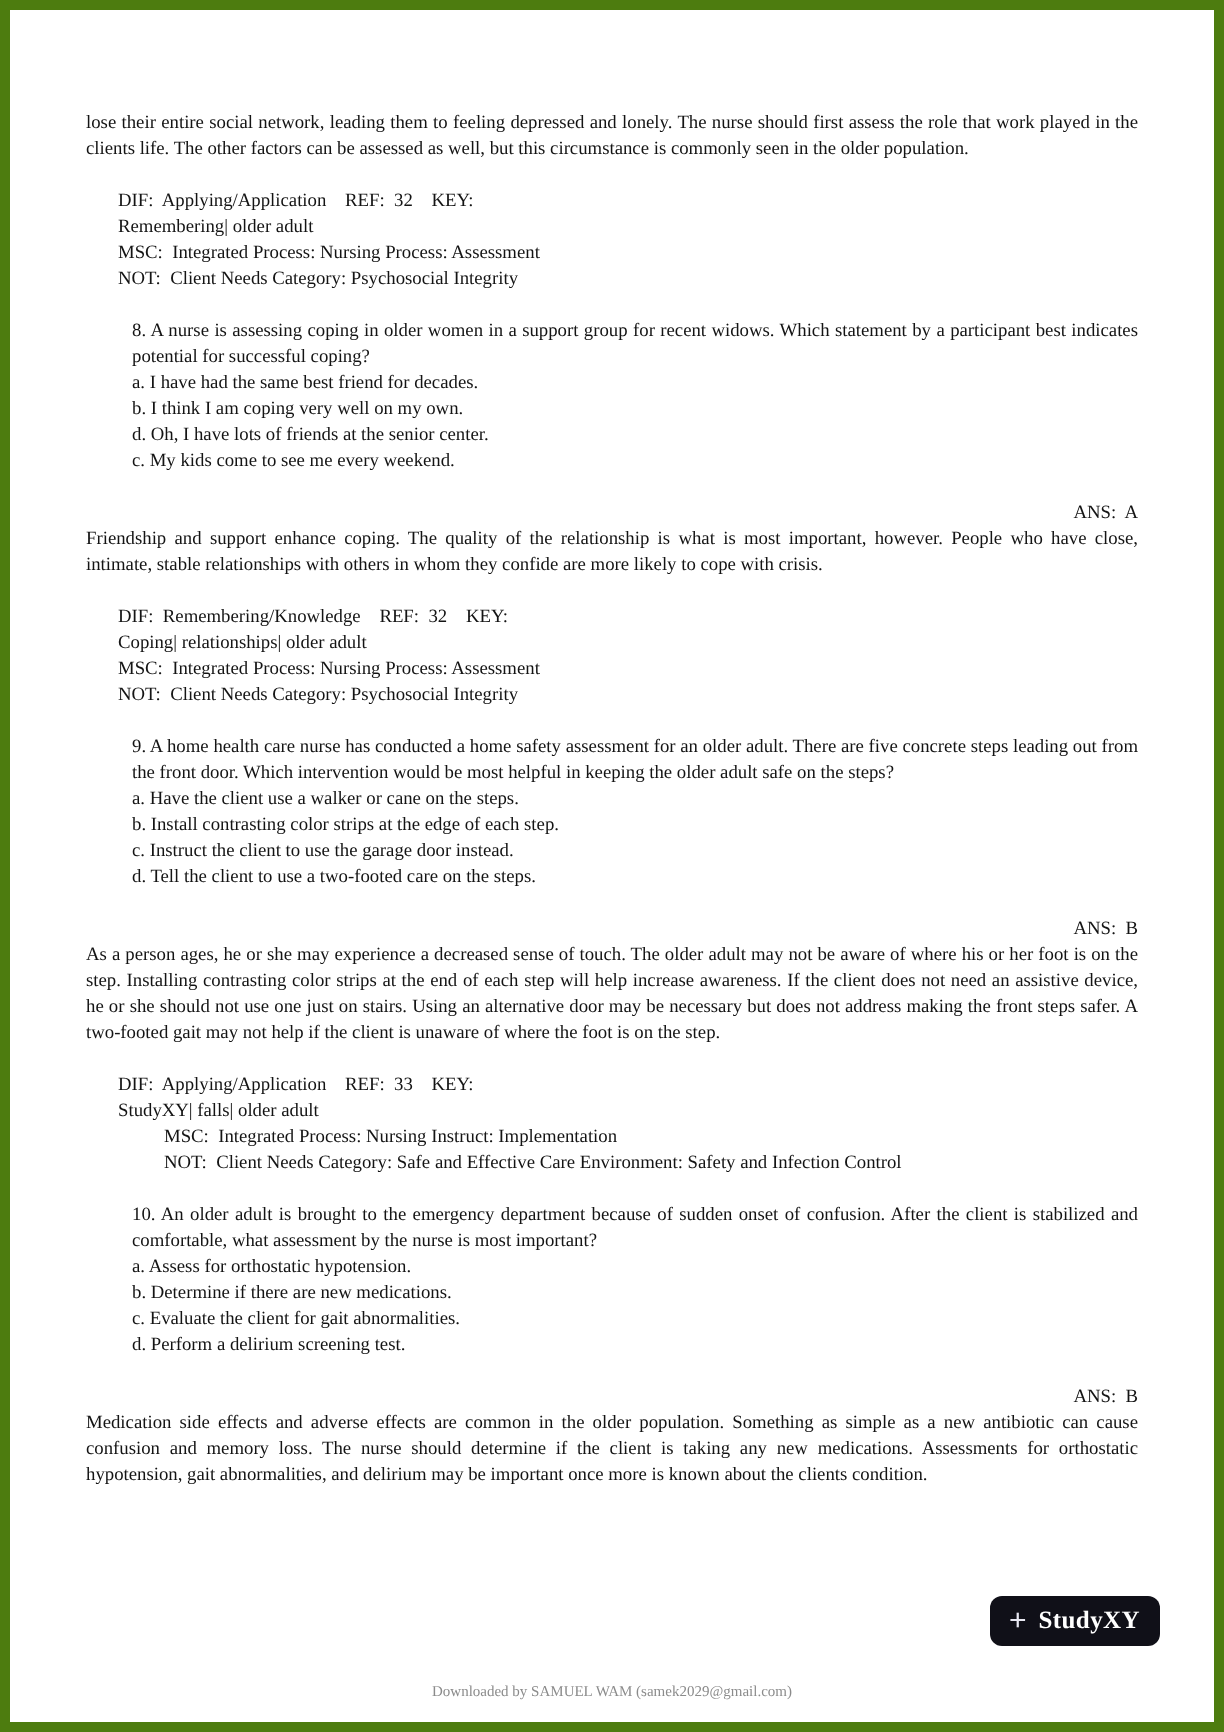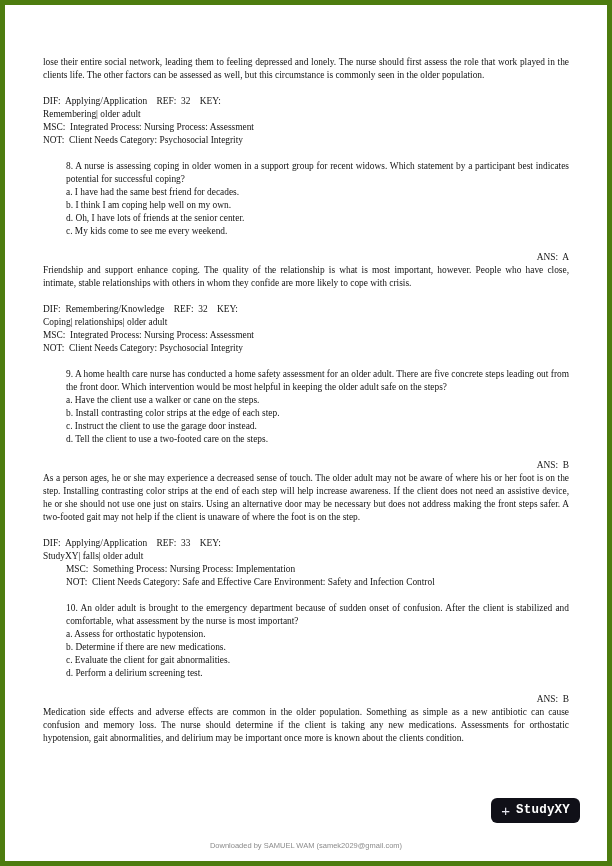--- a/index.html
+++ b/index.html
@@ -18,21 +18,21 @@
     border: 5px solid #4d7c0f;
     padding: 51px 38px 90px 38px;
     font-size: 9.4px;
     line-height: 13px;
     overflow: hidden;
   }
   .para {
     text-align: justify;
     margin: 0 0 13px 0;
   }
-  .meta { margin: 0 0 13px 0; }
+  .meta { margin: 0 0 13px 16px; }
   .meta-line { white-space: pre-wrap; }
   .meta-line.indent { margin-left: 23px; }
   .question { margin: 0 0 13px 23px; }
   .stem { text-align: justify; }
   .option { text-align: left; }
   .ans {
     margin: 0 0 0 23px;
     white-space: pre-wrap;
     text-align: right;
   }
@@ -54,32 +54,32 @@
   .brand-plus {
     color: #e8e8f2;
     font-family: "Liberation Sans", sans-serif;
     font-size: 15px;
     font-weight: 400;
     line-height: 1;
     margin-top: -1px;
   }
   .brand-name {
     color: #ffffff;
-    font-family: Liberation Mono, monospace;
+    font-family: Liberation Serif, serif;
     font-size: 12.5px;
     font-weight: 700;
     letter-spacing: 0.2px;
   }
   .doc-footer {
     position: absolute;
     left: 0;
     right: 0;
     bottom: 9px;
     text-align: center;
-    font-family: Liberation Sans, sans-serif;
+    font-family: Liberation Serif, serif;
     font-size: 7.5px;
     color: #8b8b8b;
   }
 </style>
 </head>
 <body>
 
 <div class="page">
 
   <main>
@@ -89,21 +89,21 @@
     <div class="meta">
       <p class="meta-line">DIF:  Applying/Application    REF:  32    KEY:</p>
       <p class="meta-line">Remembering| older adult</p>
       <p class="meta-line">MSC:  Integrated Process: Nursing Process: Assessment</p>
       <p class="meta-line">NOT:  Client Needs Category: Psychosocial Integrity</p>
     </div>
 
     <div class="question">
       <p class="stem">8. A nurse is assessing coping in older women in a support group for recent widows. Which statement by a participant best indicates potential for successful coping?</p>
       <p class="option">a. I have had the same best friend for decades.</p>
-      <p class="option">b. I think I am coping help well on my own.</p>
+      <p class="option">b. I think I am coping very well on my own.</p>
       <p class="option">d. Oh, I have lots of friends at the senior center.</p>
       <p class="option">c. My kids come to see me every weekend.</p>
     </div>
 
     <p class="ans">ANS:  A</p>
     <p class="para rationale">Friendship and support enhance coping. The quality of the relationship is what is most important, however. People who have close, intimate, stable relationships with others in whom they confide are more likely to cope with crisis.</p>
 
     <div class="meta">
       <p class="meta-line">DIF:  Remembering/Knowledge    REF:  32    KEY:</p>
       <p class="meta-line">Coping| relationships| older adult</p>
@@ -118,21 +118,21 @@
       <p class="option">c. Instruct the client to use the garage door instead.</p>
       <p class="option">d. Tell the client to use a two-footed care on the steps.</p>
     </div>
 
     <p class="ans">ANS:  B</p>
     <p class="para rationale">As a person ages, he or she may experience a decreased sense of touch. The older adult may not be aware of where his or her foot is on the step. Installing contrasting color strips at the end of each step will help increase awareness. If the client does not need an assistive device, he or she should not use one just on stairs. Using an alternative door may be necessary but does not address making the front steps safer. A two-footed gait may not help if the client is unaware of where the foot is on the step.</p>
 
     <div class="meta">
       <p class="meta-line">DIF:  Applying/Application    REF:  33    KEY:</p>
       <p class="meta-line">StudyXY| falls| older adult</p>
-      <p class="meta-line indent">MSC:  Something Process: Nursing Process: Implementation</p>
+      <p class="meta-line indent">MSC:  Integrated Process: Nursing Instruct: Implementation</p>
       <p class="meta-line indent">NOT:  Client Needs Category: Safe and Effective Care Environment: Safety and Infection Control</p>
     </div>
 
     <div class="question">
       <p class="stem">10. An older adult is brought to the emergency department because of sudden onset of confusion. After the client is stabilized and comfortable, what assessment by the nurse is most important?</p>
       <p class="option">a. Assess for orthostatic hypotension.</p>
       <p class="option">b. Determine if there are new medications.</p>
       <p class="option">c. Evaluate the client for gait abnormalities.</p>
       <p class="option">d. Perform a delirium screening test.</p>
     </div>

